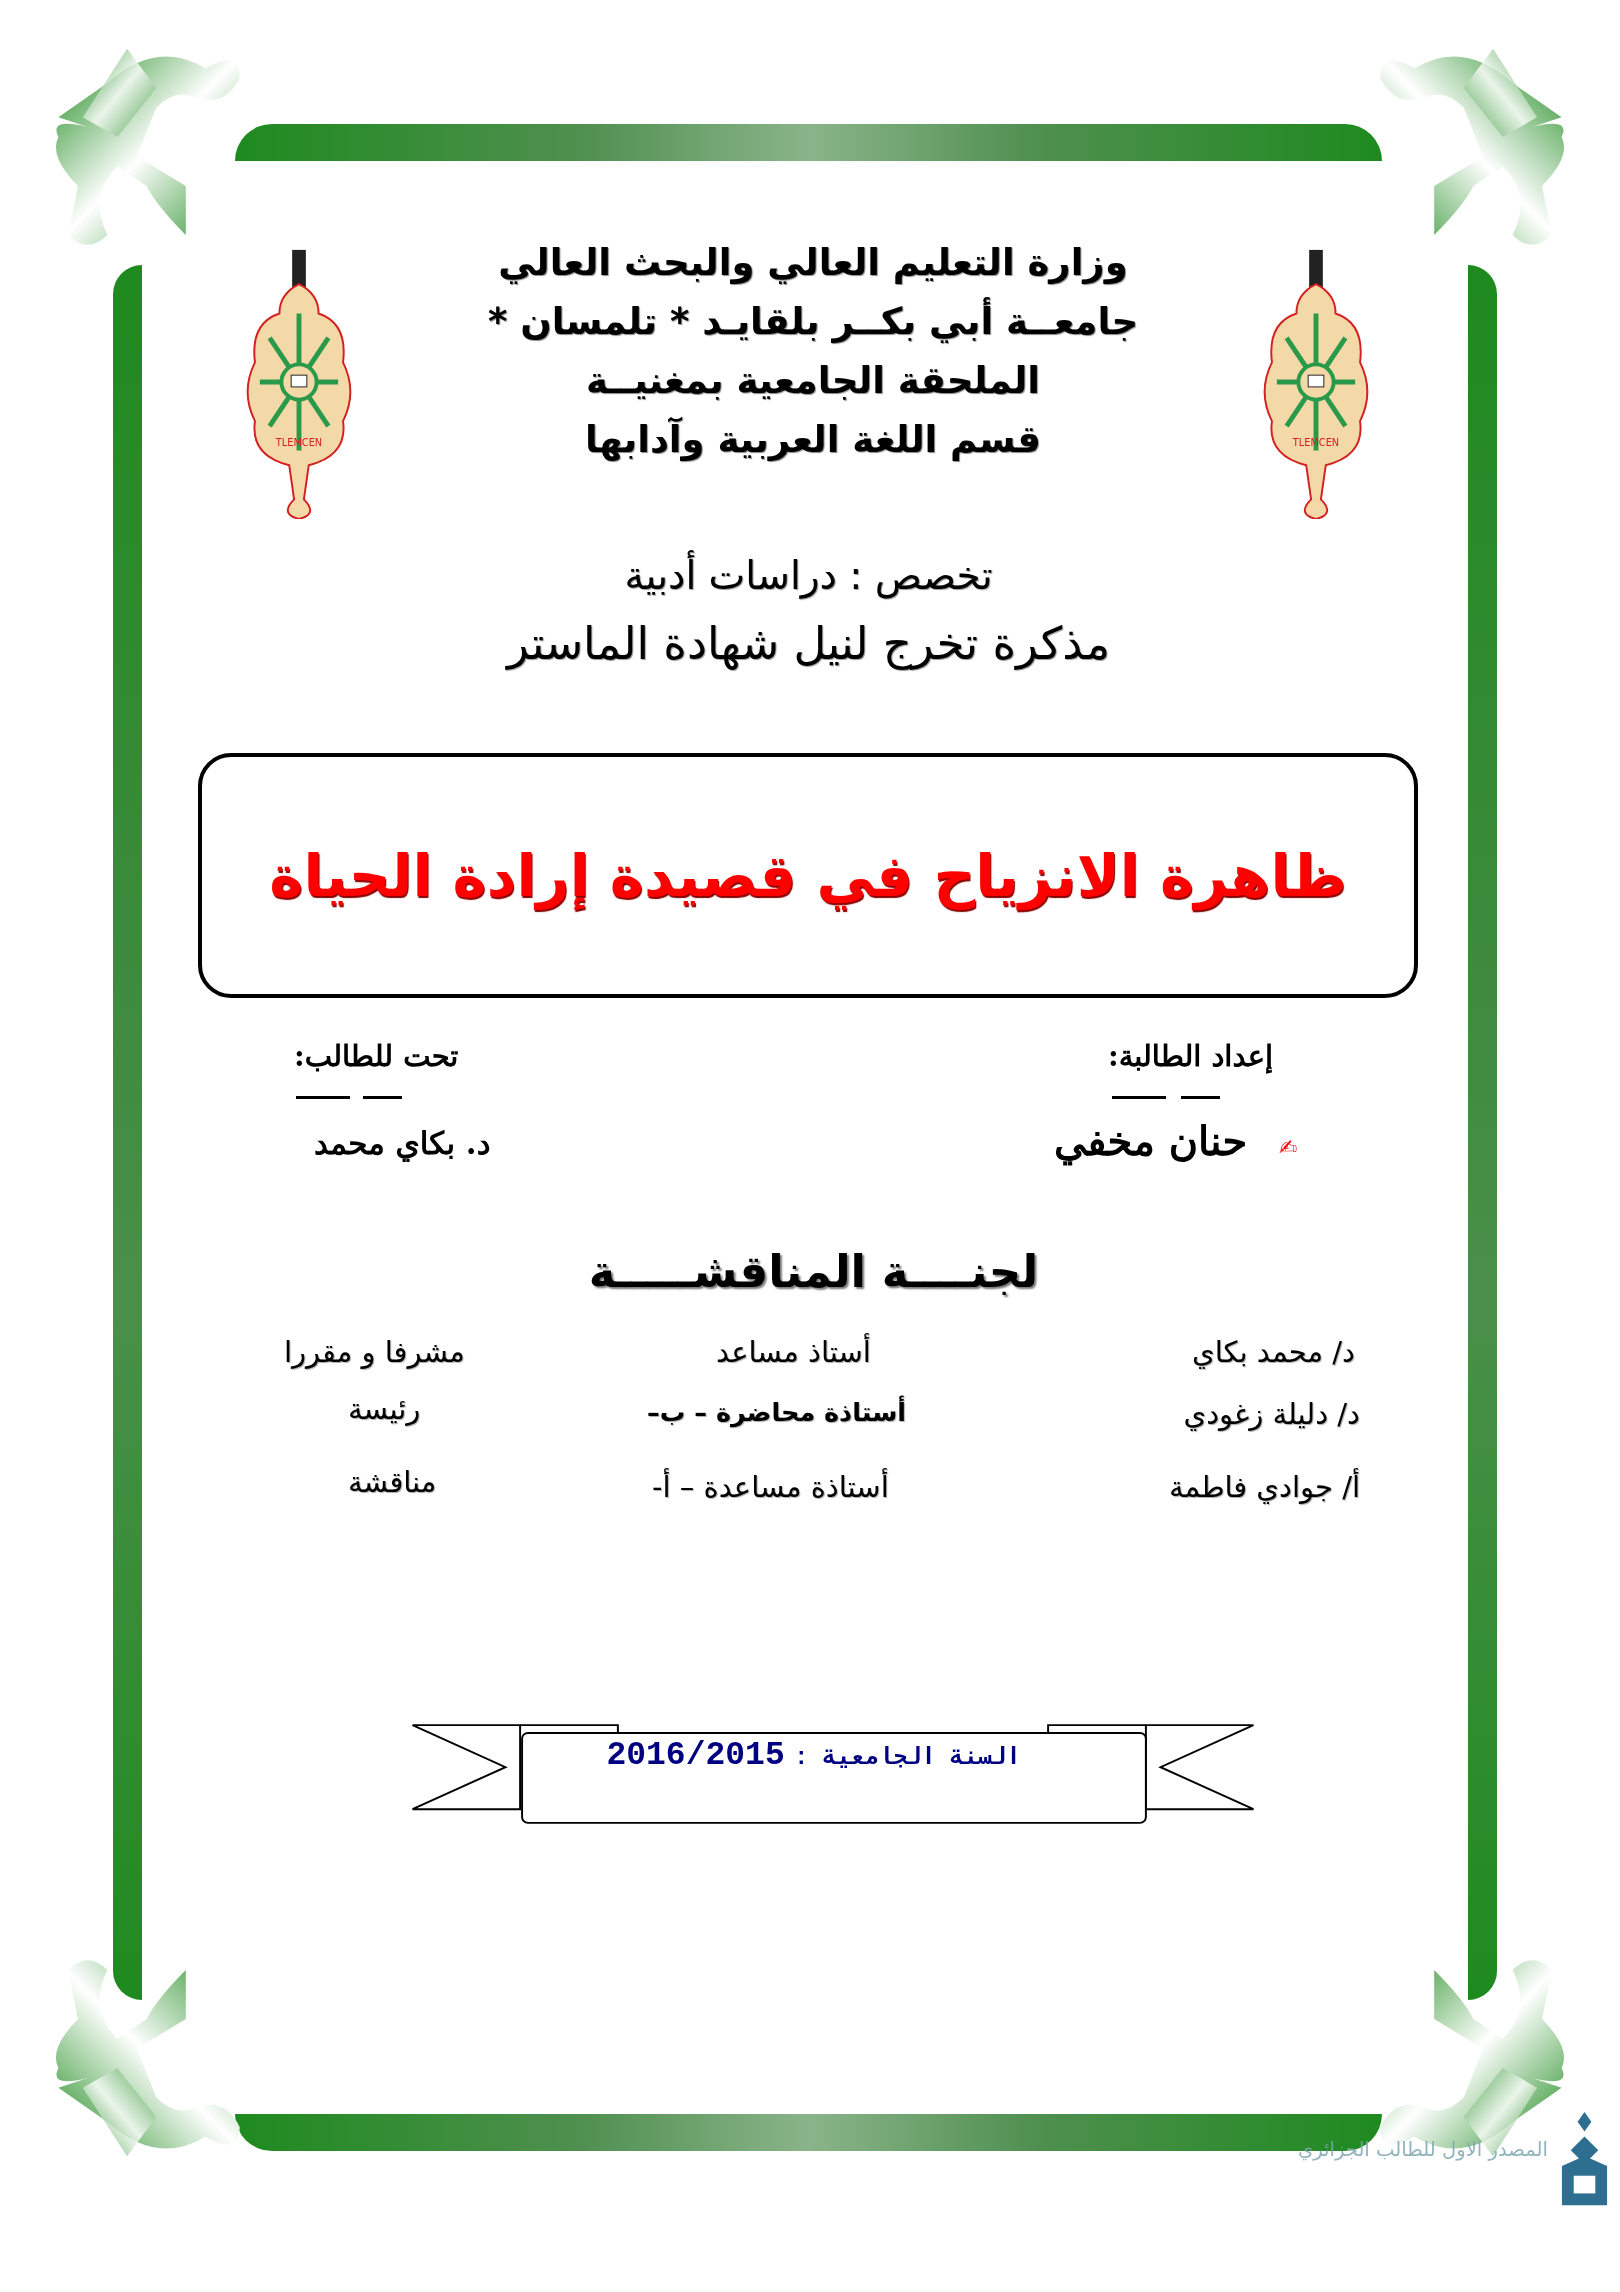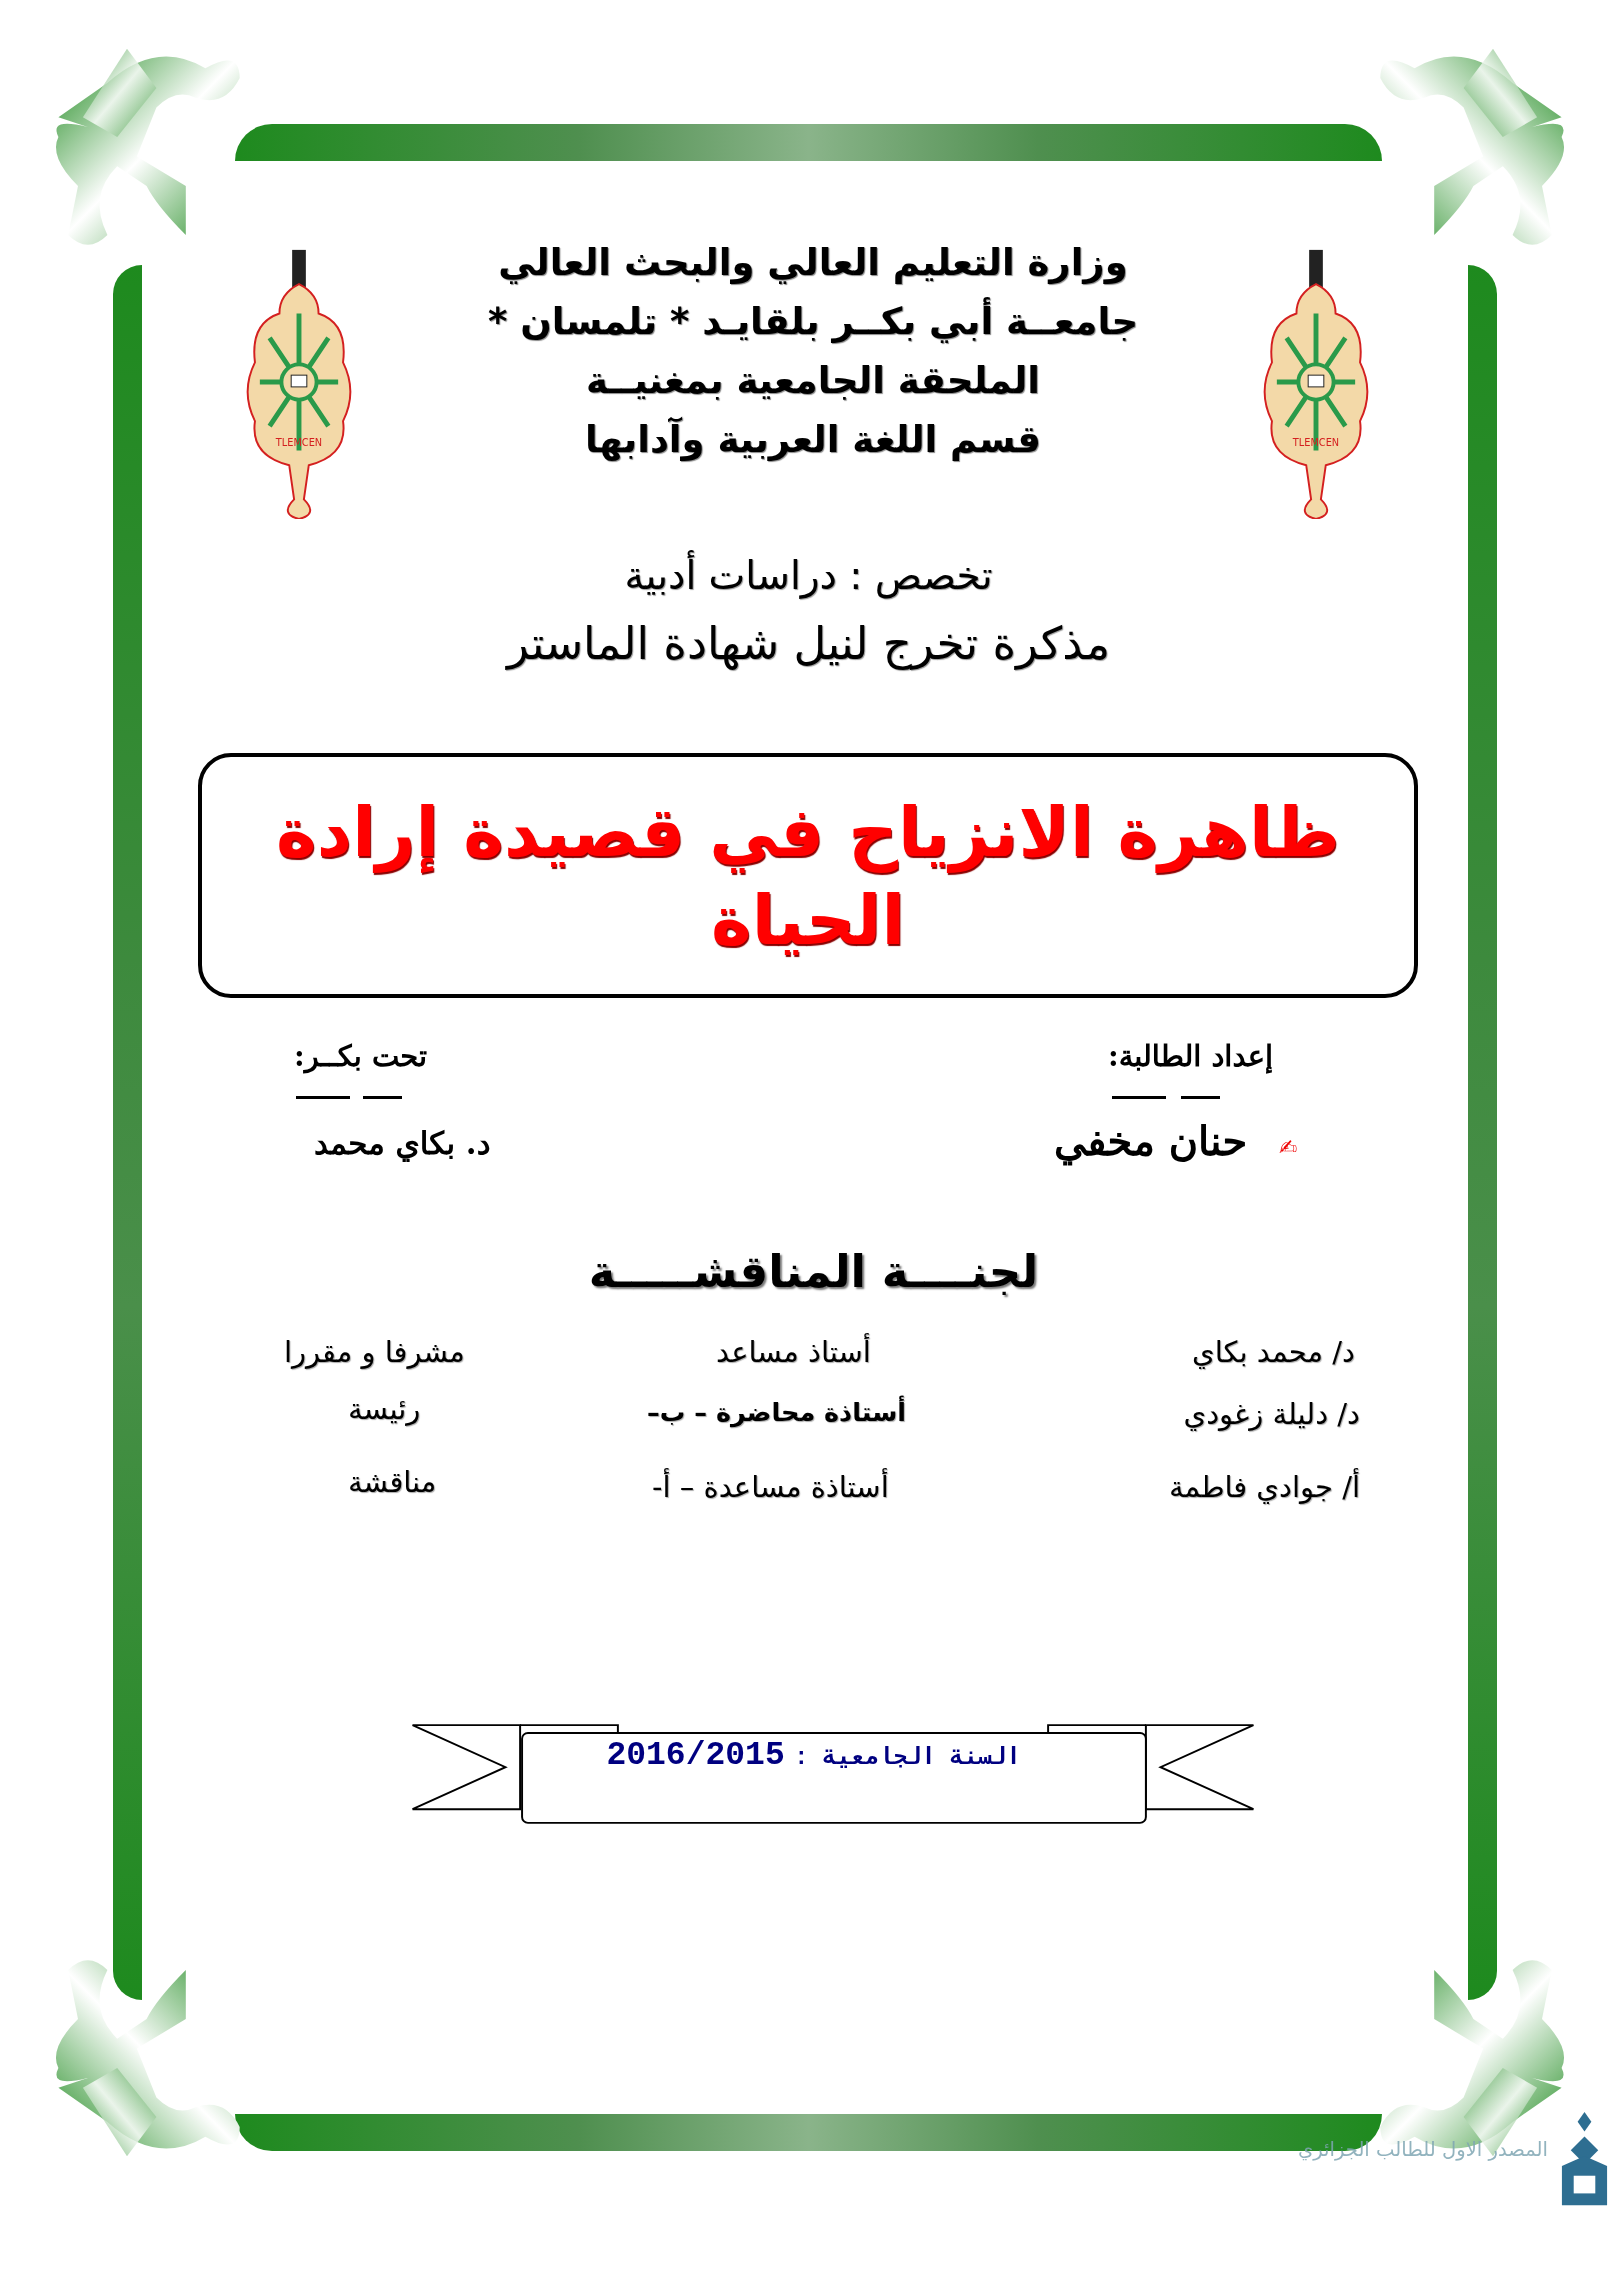--- a/index.html
+++ b/index.html
@@ -21,21 +21,21 @@
 
   
   .rtl { direction: rtl; text-align: center; color: #000; font-family: "DejaVu Sans", sans-serif; }
   .header-block { position: absolute; left: 372px; top: 233px; width: 882px; }
   .header-line { font-size: 37px; line-height: 59px; font-weight: bold; text-shadow: 1px 1px 1px #888; }
 
   .spec { position: absolute; left: 441px; top: 544px; width: 735px; font-size: 39px; line-height: 63px; text-shadow: 1px 1px 1px #999; }
   .memo { position: absolute; left: 441px; top: 608px; width: 735px; font-size: 45px; line-height: 71px; text-shadow: 1px 1px 1px #999; }
 
   .title-box { position: absolute; left: 198px; top: 753px; width: 1220px; height: 245px; border: 4.9px solid #000; border-radius: 33px; box-sizing: border-box; display: flex; flex-direction: column; justify-content: center; align-items: center; }
-  .title-line { direction: rtl; color: #ff0000; font-size: 69px; font-weight: bold; line-height: 88px; text-align: center; text-shadow: 1px 2px 1px #800; }
+  .title-line { direction: rtl; color: #ff0000; font-size: 58px; font-weight: bold; line-height: 88px; text-align: right; text-shadow: 1px 2px 1px #800; }
 
   .lbl { position: absolute; direction: rtl; font-weight: bold; font-size: 29px; font-family: "DejaVu Serif", serif; color: #000; }
   .underline-seg { position: absolute; height: 2.9px; background: #000; }
 
   .committee-title { position: absolute; left: 549px; top: 1245px; width: 529px; font-size: 45px; font-weight: bold; letter-spacing: 2px; text-shadow: 2px 2px 2px #777; }
 
   .row { position: absolute; font-size: 29px; direction: rtl; color: #000; font-family: "DejaVu Sans", sans-serif; text-shadow: 1px 1px 1px #aaa; white-space: nowrap; }
 
   .ribbon { position: absolute; left: 392px; top: 1686px; width: 882px; height: 176px; }
   .year-text { position: absolute; left: 603px; top: 1737px; width: 421px; direction: rtl; text-align: center; color: #000080; font-family: Liberation Mono, monospace; font-weight: bold; }
@@ -107,21 +107,21 @@
 <div class="memo rtl">مذكرة تخرج لنيل شهادة الماستر</div>
 
 <div class="title-box">
   <div class="title-line">ظاهرة الانزياح في قصيدة إرادة الحياة</div>
 </div>
 
 <div class="lbl" style="left:1108px;top:1039px;">إعداد الطالبة:</div>
 <div class="underline-seg" style="left:1112px;top:1096px;width:54px;"></div>
 <div class="underline-seg" style="left:1181px;top:1096px;width:39px;"></div>
 
-<div class="lbl" style="left:294px;top:1039px;">تحت بكــر:</div>
+<div class="lbl" style="left:294px;top:1039px;">تحت للطالب:</div>
 <div class="underline-seg" style="left:296px;top:1096px;width:54px;"></div>
 <div class="underline-seg" style="left:363px;top:1096px;width:39px;"></div>
 
 <div class="abs" style="left:1279px;top:1135px;font-size:21.6px;color:#e00;">✍</div>
 <div class="lbl" style="left:1054px;top:1117px;font-size:40px;">حنان مخفي</div>
 <div class="lbl" style="left:314px;top:1117px;font-size:31px;margin-top:8px;">د. بكاي محمد</div>
 
 <div class="committee-title rtl">لجنــــة المناقشـــــة</div>
 
 <div class="row" style="right:265px;top:1335px;">د/ محمد بكاي</div>

